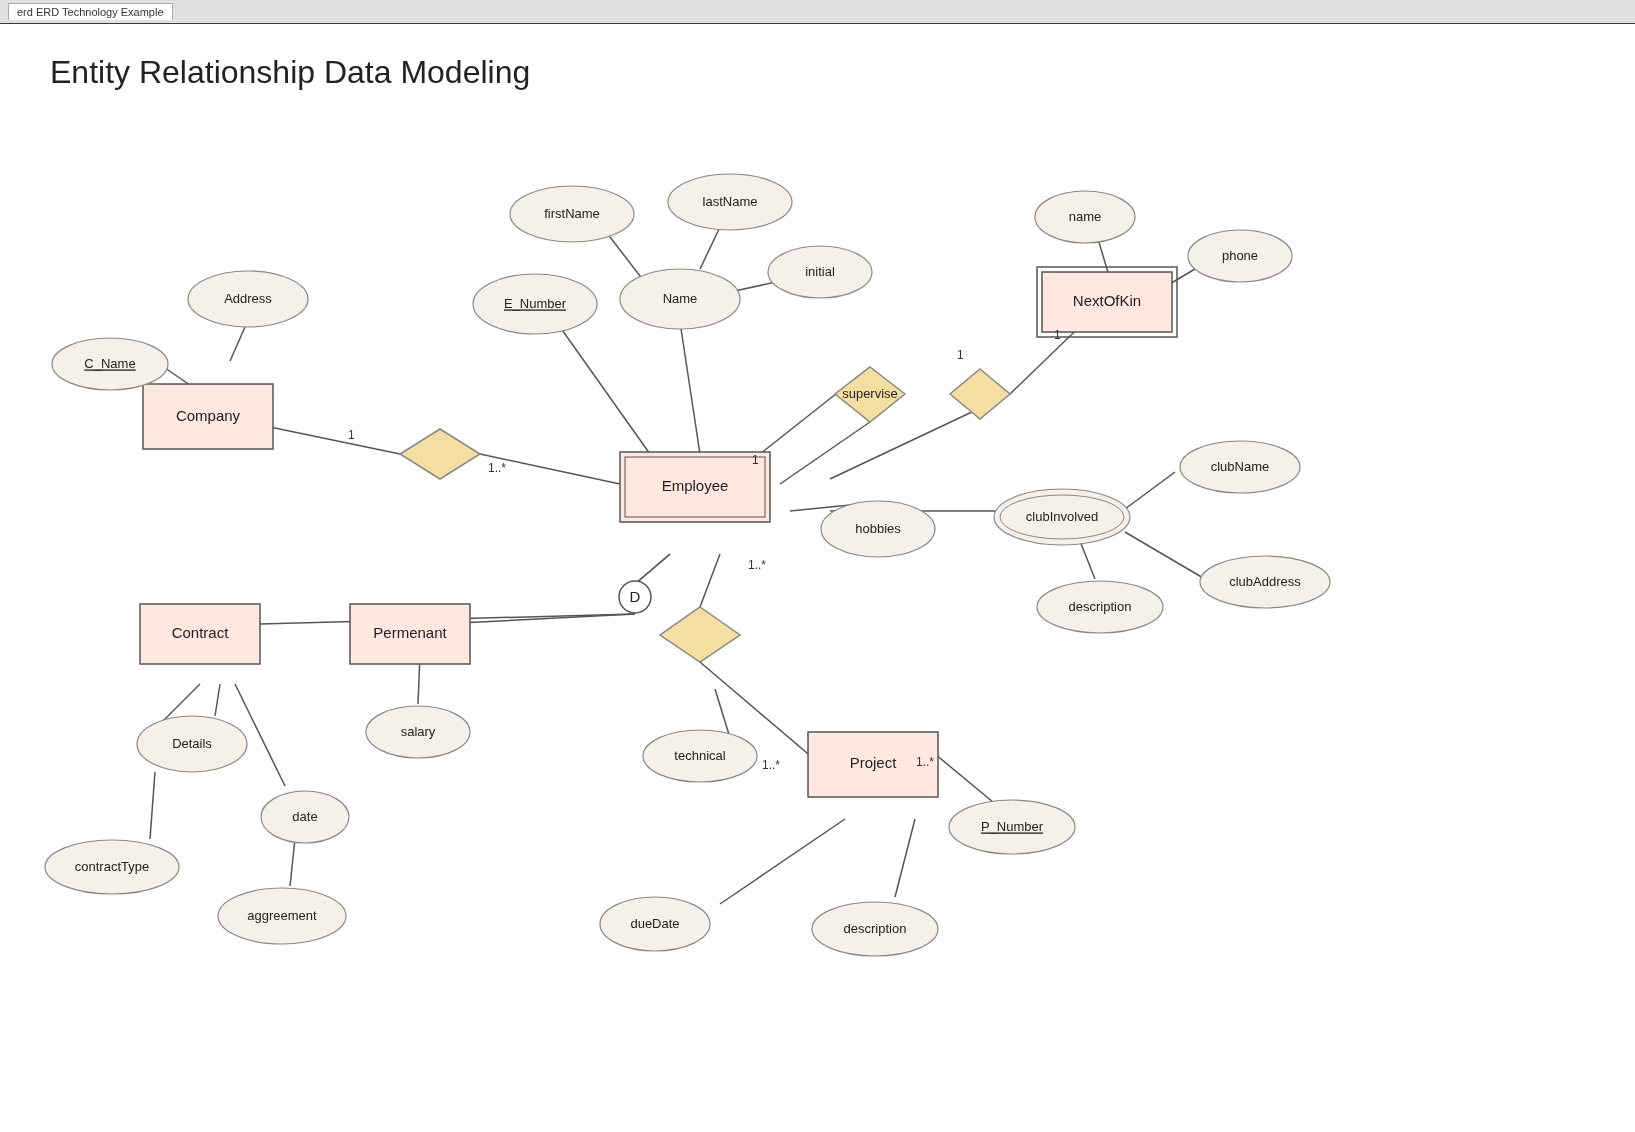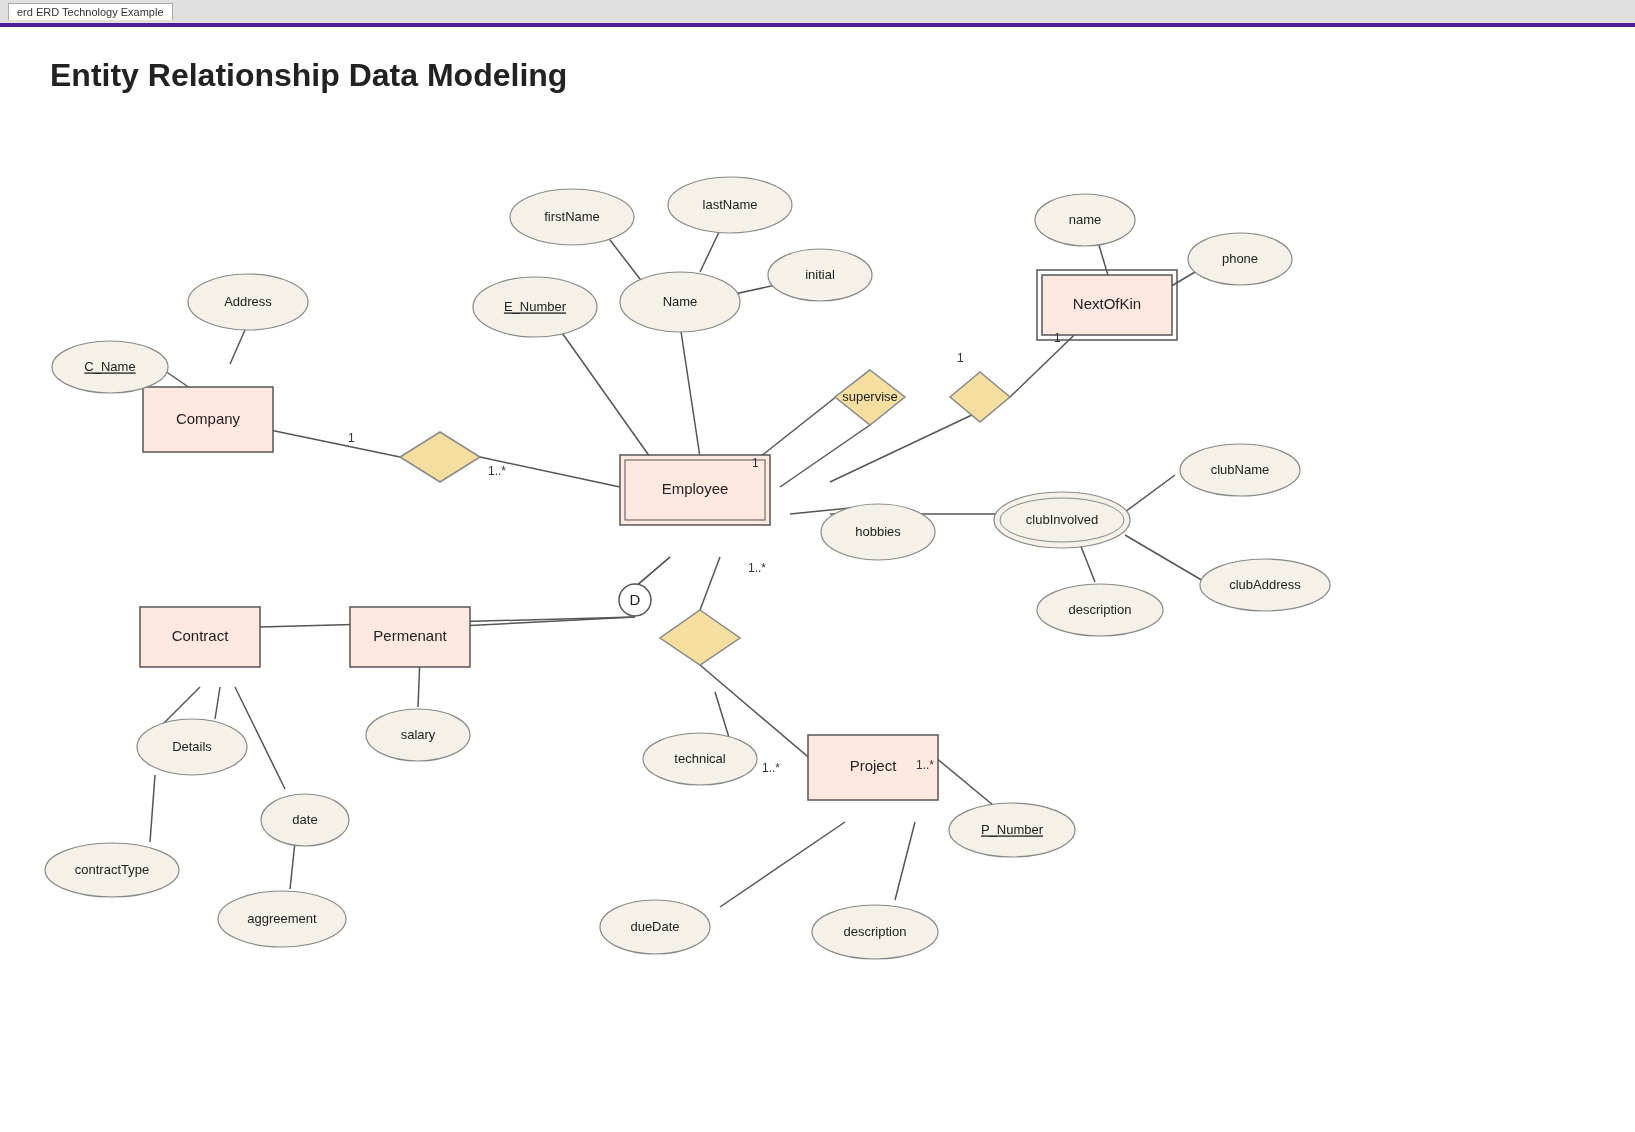--- a/index.html
+++ b/index.html
@@ -6,21 +6,21 @@
     body {
       background: #f5f5f5;
       font-family: Arial, sans-serif;
       width: 1635px;
       height: 1132px;
       overflow: hidden;
       position: relative;
     }
     .tab-bar {
       background: #e0e0e0;
-      border-bottom: 4px solid #4c1d95;
+      border-bottom: 1px solid #4c1d95;
       padding: 3px 8px;
       font-size: 11px;
       color: #333;
     }
     .tab {
       display: inline-block;
       background: white;
       border: 1px solid #aaa;
       border-bottom: none;
       padding: 2px 8px;
@@ -31,21 +31,21 @@
       position: relative;
       width: 1635px;
       height: 1110px;
       overflow: hidden;
     }
     .page-title {
       position: absolute;
       top: 30px;
       left: 50px;
       font-size: 32px;
-      font-weight: 700;
+      font-weight: 400;
       color: #222;
     }
     svg.diagram {
       position: absolute;
       top: 0; left: 0;
       width: 1635px;
       height: 1110px;
     }
     
     .entity-box {

